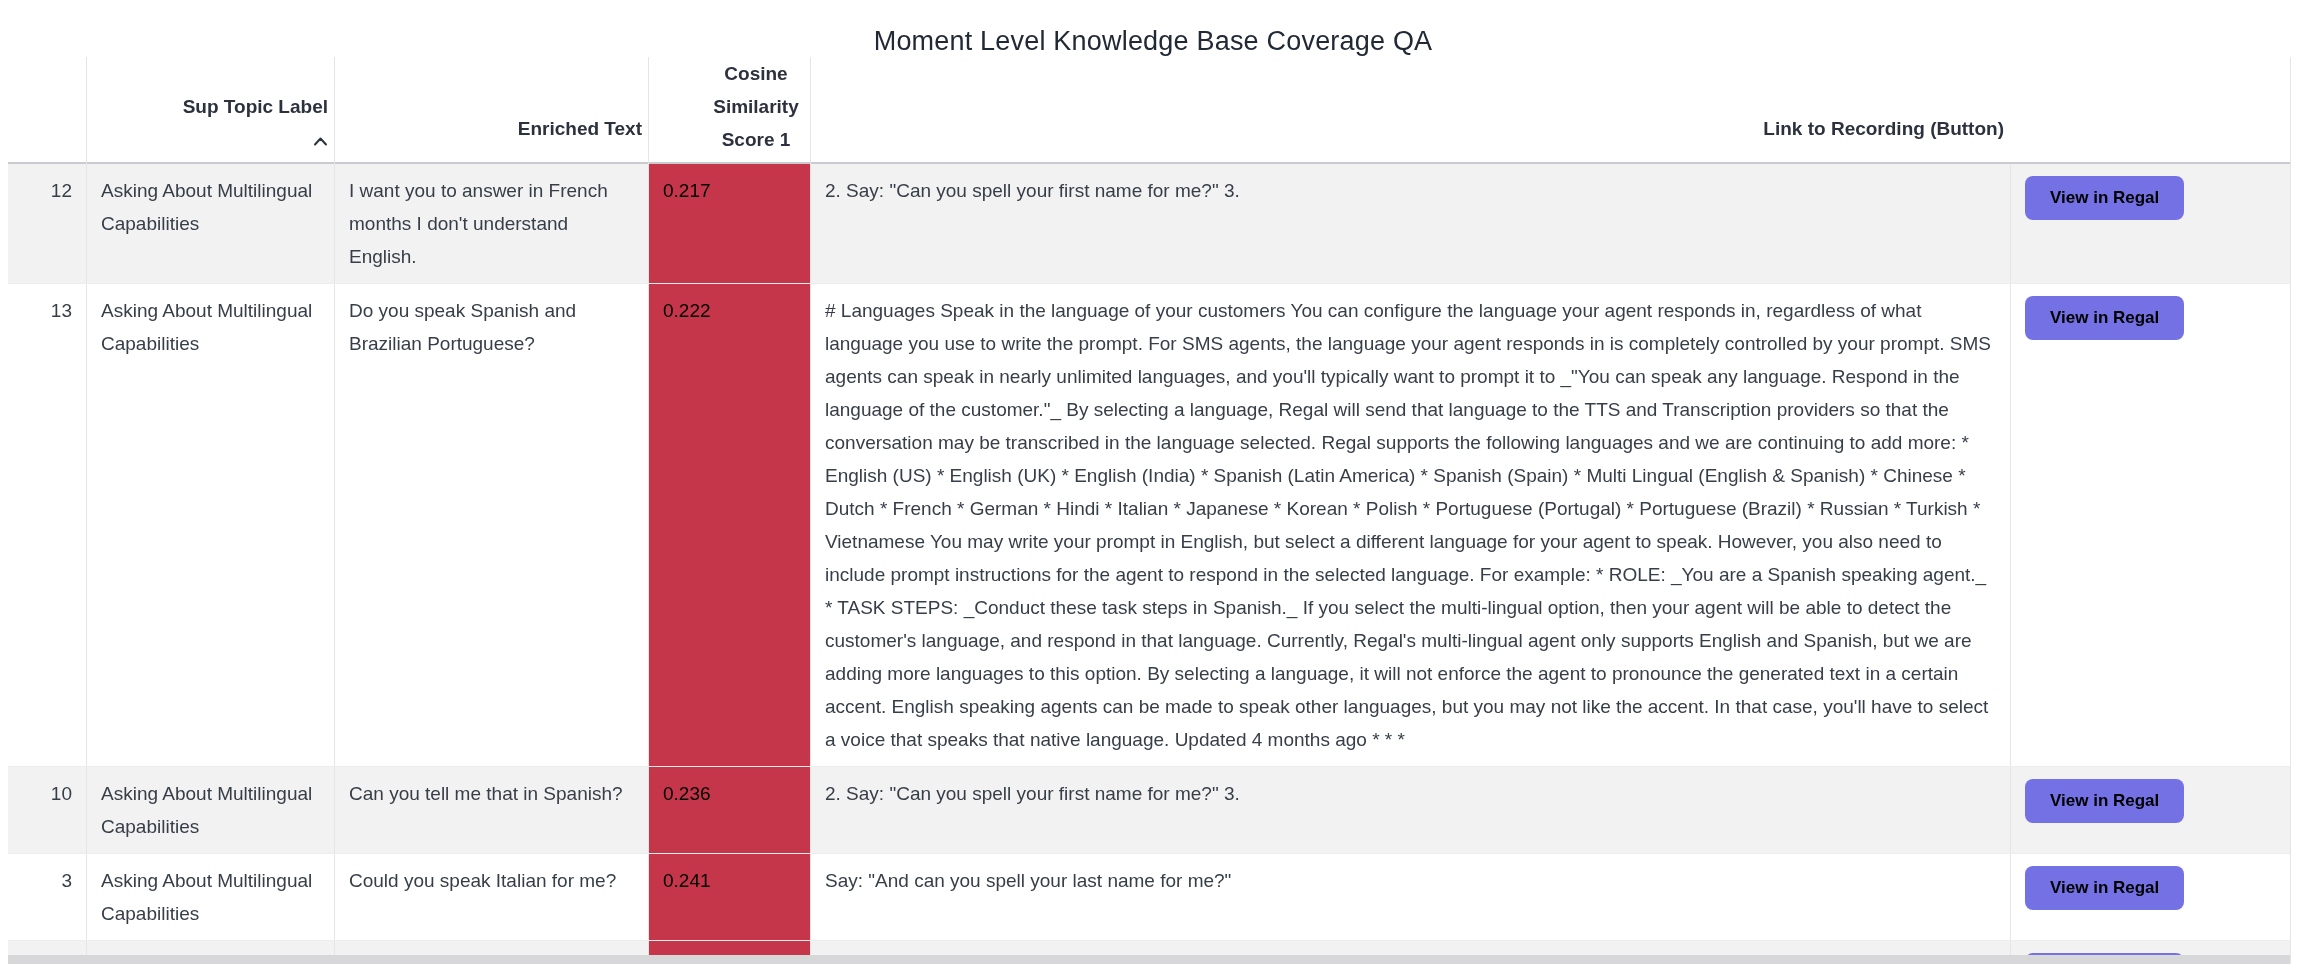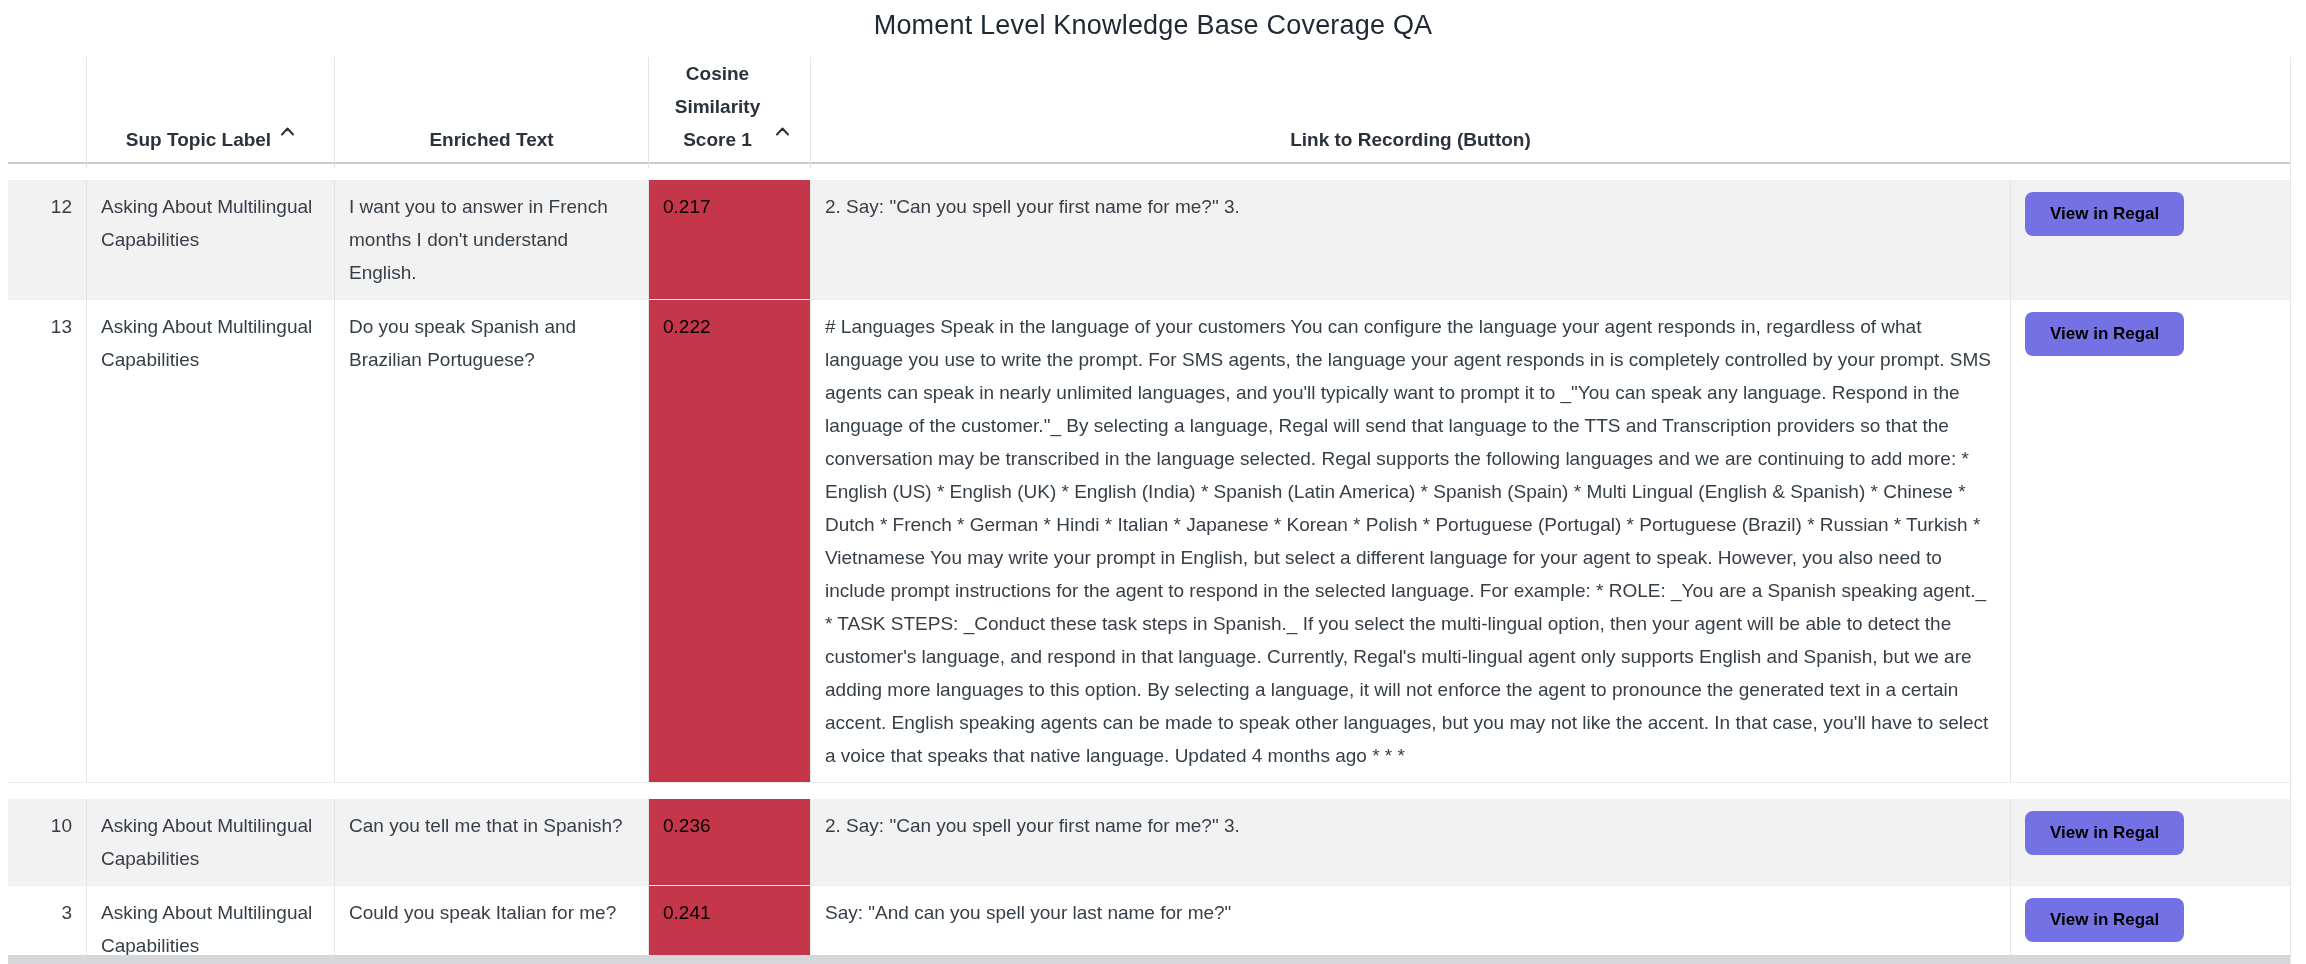--- a/index.html
+++ b/index.html
@@ -3,43 +3,43 @@
 <meta charset="utf-8">
 <style>
   html,body{margin:0;padding:0;}
   body{
     width:2306px;height:964px;overflow:hidden;background:#fff;
     font-family:"Liberation Sans", sans-serif;
   }
   .page{position:relative;width:2306px;height:964px;background:#fff;overflow:hidden;}
   .title{
     text-align:center;font-size:27px;font-weight:400;color:var(--title-color,#212936);
-    padding-top:10px;height:47px;box-sizing:border-box;letter-spacing:.2px;
+    padding-top:26px;height:47px;box-sizing:border-box;letter-spacing:.2px;
   }
   .table{
     position:absolute;left:8px;top:57px;width:2282px;
     border-right:1px solid var(--border,#e4e5e7);
     background:#fff;
   }
   .grid{display:grid;grid-template-columns:78px 248px 314px 162px 1200px 280px;}
   .header-row{
     height:105px;align-items:end;
     border-bottom:2px solid #c9cbce;
   }
   .hcell{
     display:flex;justify-content:center;align-items:flex-end;
     padding:0 6px 12px 6px;height:100%;box-sizing:border-box;
     font-weight:700;font-size:19px;line-height:33px;color:#2b323d;
   }
-  .hcell + .hcell{border-left:1px solid var(--border,#e4e5e7);}
+  .hcell + .hcell{border-left:1px solid var(--border,#e4e5e7);flex-direction:column;}
   .hlabel{text-align:center;}
   .hlabel.narrow{max-width:96px;display:inline-block;}
   .caret{margin-left:9px;margin-bottom:10px;flex:0 0 auto;}
   .row{border-bottom:1px solid #ededee;background:#fff;}
-  .row.gray{background:var(--stripe,#f2f2f2);margin-top:16px;}
+  .row.gray{background:var(--stripe,#f2f2f2);}
   .cell{
     padding:10px 14px;font-size:19px;line-height:33px;color:#363e48;
     box-sizing:border-box;overflow:hidden;
   }
   .cell + .cell{border-left:1px solid var(--border,#e4e5e7);}
   .num-cell{text-align:right;}
   .score-cell{
     background:var(--score-red,#c5364b);color:#000000;
   }
   .btn-cell{padding:12px 10px 12px 14px;}

